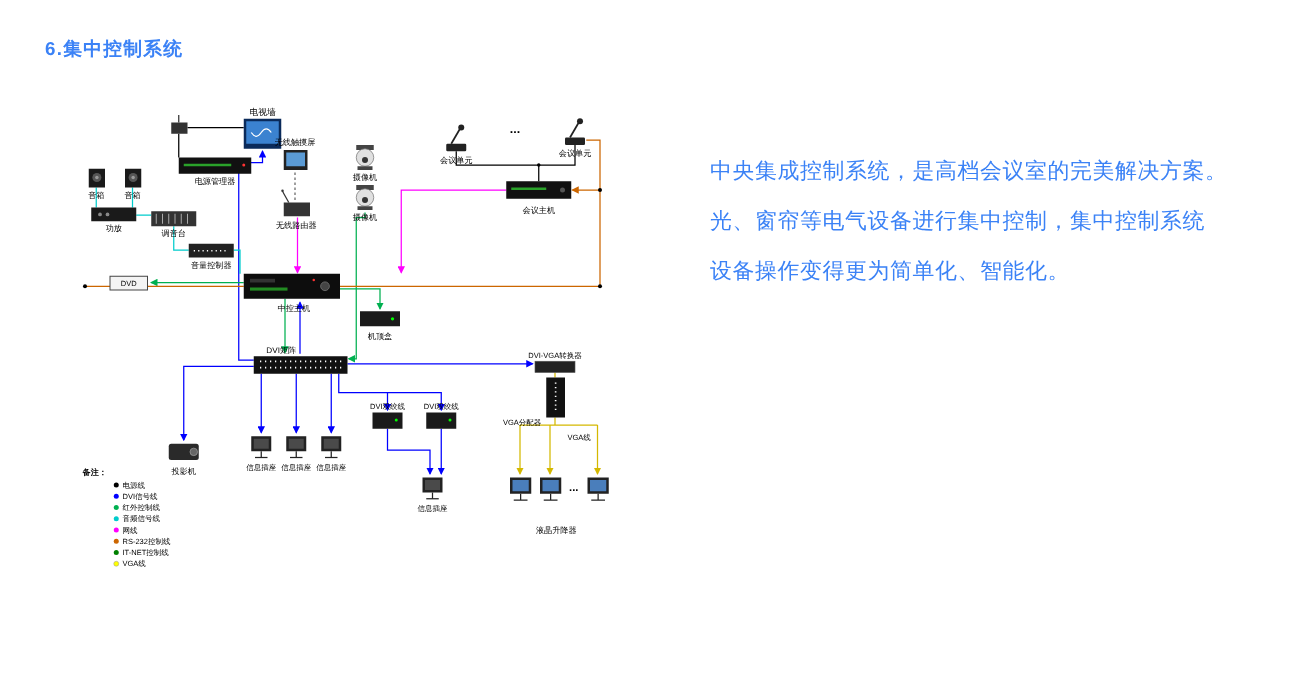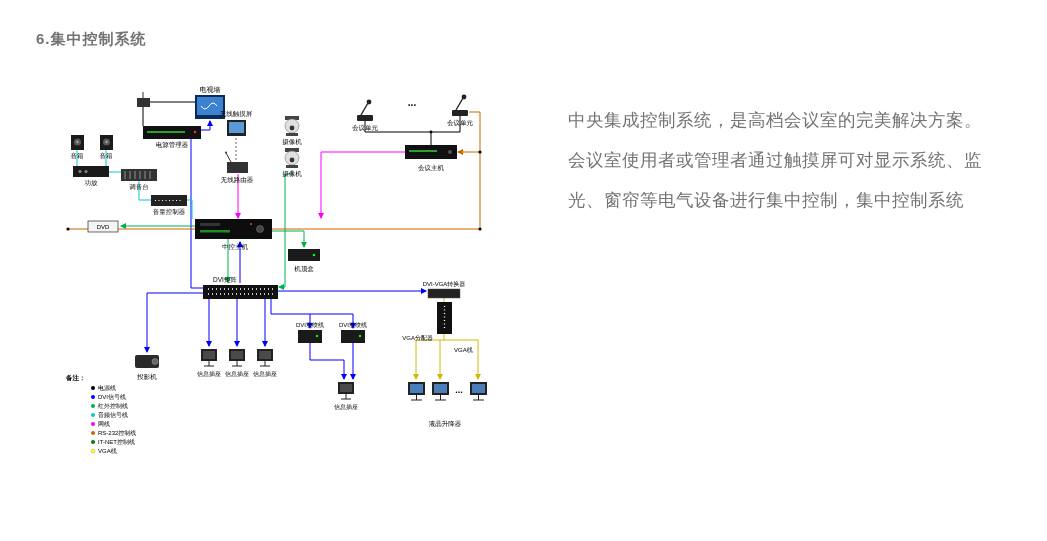--- a/index.html
+++ b/index.html
@@ -1,37 +1,37 @@
 <!DOCTYPE html>
 <html><head>
 <meta charset="utf-8">
 <style>
   html,body{margin:0;padding:0;background:#fff;}
   .canvas{position:relative;width:1047px;height:541px;background:#ffffff;overflow:hidden;
-          font-family:"Liberation Sans",sans-serif;color:#737373;border-radius:19px;}
+          font-family:"Liberation Sans",sans-serif;color:#3b82f6;border-radius:19px;}
   .page-title{position:absolute;left:36px;top:30px;font-size:15px;font-weight:600;
               letter-spacing:1px;font-family:"Liberation Sans",sans-serif;}
-  .description{position:absolute;left:568px;top:100px;width:455px;
-               font-family:Liberation Sans, sans-serif;
+  .description{position:absolute;left:568px;top:118px;width:455px;
+               font-family:Liberation Mono, monospace;
                font-size:17.5px;line-height:40px;letter-spacing:0.5px;}
   .description div{white-space:nowrap;}
   svg text{font-family:"Liberation Sans",sans-serif;fill:#000;}
   .diagram{position:absolute;left:55px;top:82px;}
 </style>
 </head>
 <body>
 
 <div class="canvas">
 
   <div class="page-title">6.集中控制系统</div>
 
   <div class="description">
     <div>中央集成控制系统，是高档会议室的完美解决方案。</div>
-    <div>会议室使用者或管理者通过触摸屏可对显示系统、监</div>
     <div>光、窗帘等电气设备进行集中控制，集中控制系统</div>
+    <div>设备操作变得更为简单化、智能化。</div>
   </div>
 
   <svg class="diagram" width="510" height="400" viewBox="0 0 510 400">
     <defs>
       <marker id="arrB" markerWidth="6" markerHeight="6" refX="5" refY="3" orient="auto">
           <path d="M0,0 L6,3 L0,6 z" fill="#0000FF"></path>
         </marker>
       <marker id="arrG" markerWidth="6" markerHeight="6" refX="5" refY="3" orient="auto">
           <path d="M0,0 L6,3 L0,6 z" fill="#00B050"></path>
         </marker>

